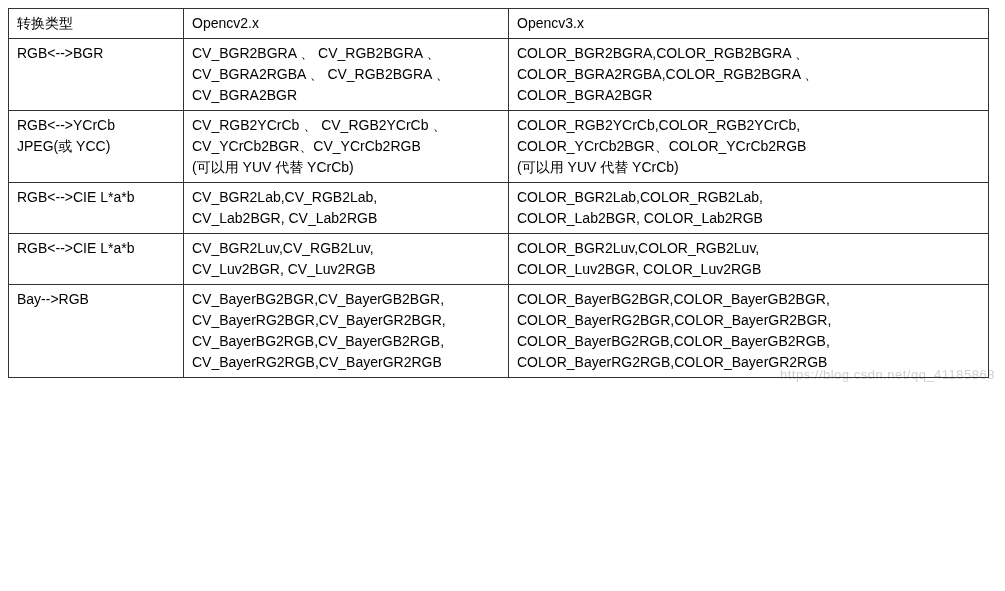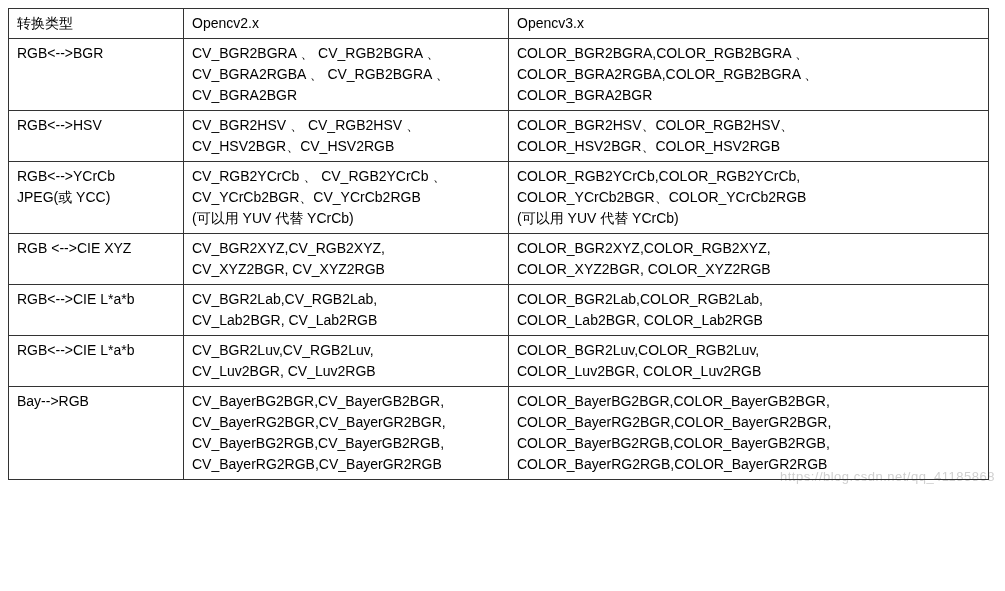--- a/index.html
+++ b/index.html
@@ -76,58 +76,32 @@
           <span class="cell-line">CV_BGRA2BGR</span>
         </td>
         <td>
           <span class="cell-line">COLOR_BGR2BGRA,COLOR_RGB2BGRA                                     、</span>
           <span class="cell-line">COLOR_BGRA2RGBA,COLOR_RGB2BGRA                                    、</span>
           <span class="cell-line">COLOR_BGRA2BGR</span>
         </td>
       </tr>
       <tr>
         <td>
-          <span class="cell-line">RGB&lt;--&gt;HSV</span>
-        </td>
-        <td>
-          <span class="cell-line">CV_BGR2HSV  、  CV_RGB2HSV  、</span>
-          <span class="cell-line">CV_HSV2BGR、CV_HSV2RGB</span>
-        </td>
-        <td>
-          <span class="cell-line">COLOR_BGR2HSV、COLOR_RGB2HSV、</span>
-          <span class="cell-line">COLOR_HSV2BGR、COLOR_HSV2RGB</span>
-        </td>
-      </tr>
-      <tr>
-        <td>
           <span class="cell-line">RGB&lt;--&gt;YCrCb</span>
           <span class="cell-line">JPEG(或 YCC)</span>
         </td>
         <td>
           <span class="cell-line">CV_RGB2YCrCb 、 CV_RGB2YCrCb 、</span>
           <span class="cell-line">CV_YCrCb2BGR、CV_YCrCb2RGB</span>
           <span class="cell-line">(可以用 YUV 代替 YCrCb)</span>
         </td>
         <td>
           <span class="cell-line">COLOR_RGB2YCrCb,COLOR_RGB2YCrCb,</span>
           <span class="cell-line">COLOR_YCrCb2BGR、COLOR_YCrCb2RGB</span>
           <span class="cell-line">(可以用 YUV 代替 YCrCb)</span>
-        </td>
-      </tr>
-      <tr>
-        <td>
-          <span class="cell-line">RGB &lt;--&gt;CIE XYZ</span>
-        </td>
-        <td>
-          <span class="cell-line">CV_BGR2XYZ,CV_RGB2XYZ,</span>
-          <span class="cell-line">CV_XYZ2BGR, CV_XYZ2RGB</span>
-        </td>
-        <td>
-          <span class="cell-line">COLOR_BGR2XYZ,COLOR_RGB2XYZ,</span>
-          <span class="cell-line">COLOR_XYZ2BGR, COLOR_XYZ2RGB</span>
         </td>
       </tr>
       <tr>
         <td>
           <span class="cell-line">RGB&lt;--&gt;CIE L*a*b</span>
         </td>
         <td>
           <span class="cell-line">CV_BGR2Lab,CV_RGB2Lab,</span>
           <span class="cell-line">CV_Lab2BGR, CV_Lab2RGB</span>
         </td>

